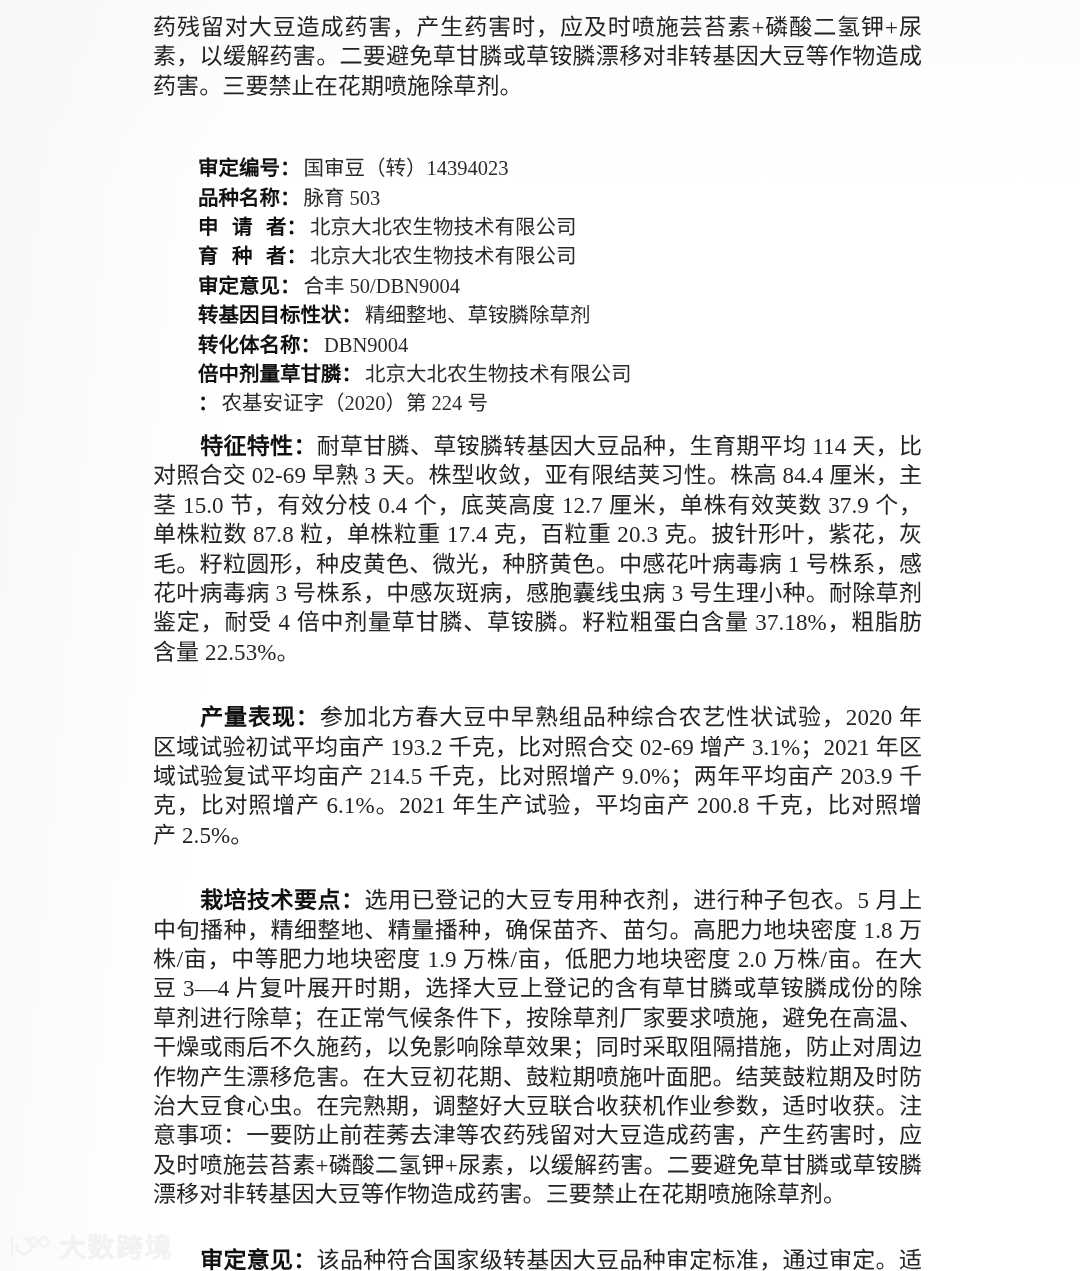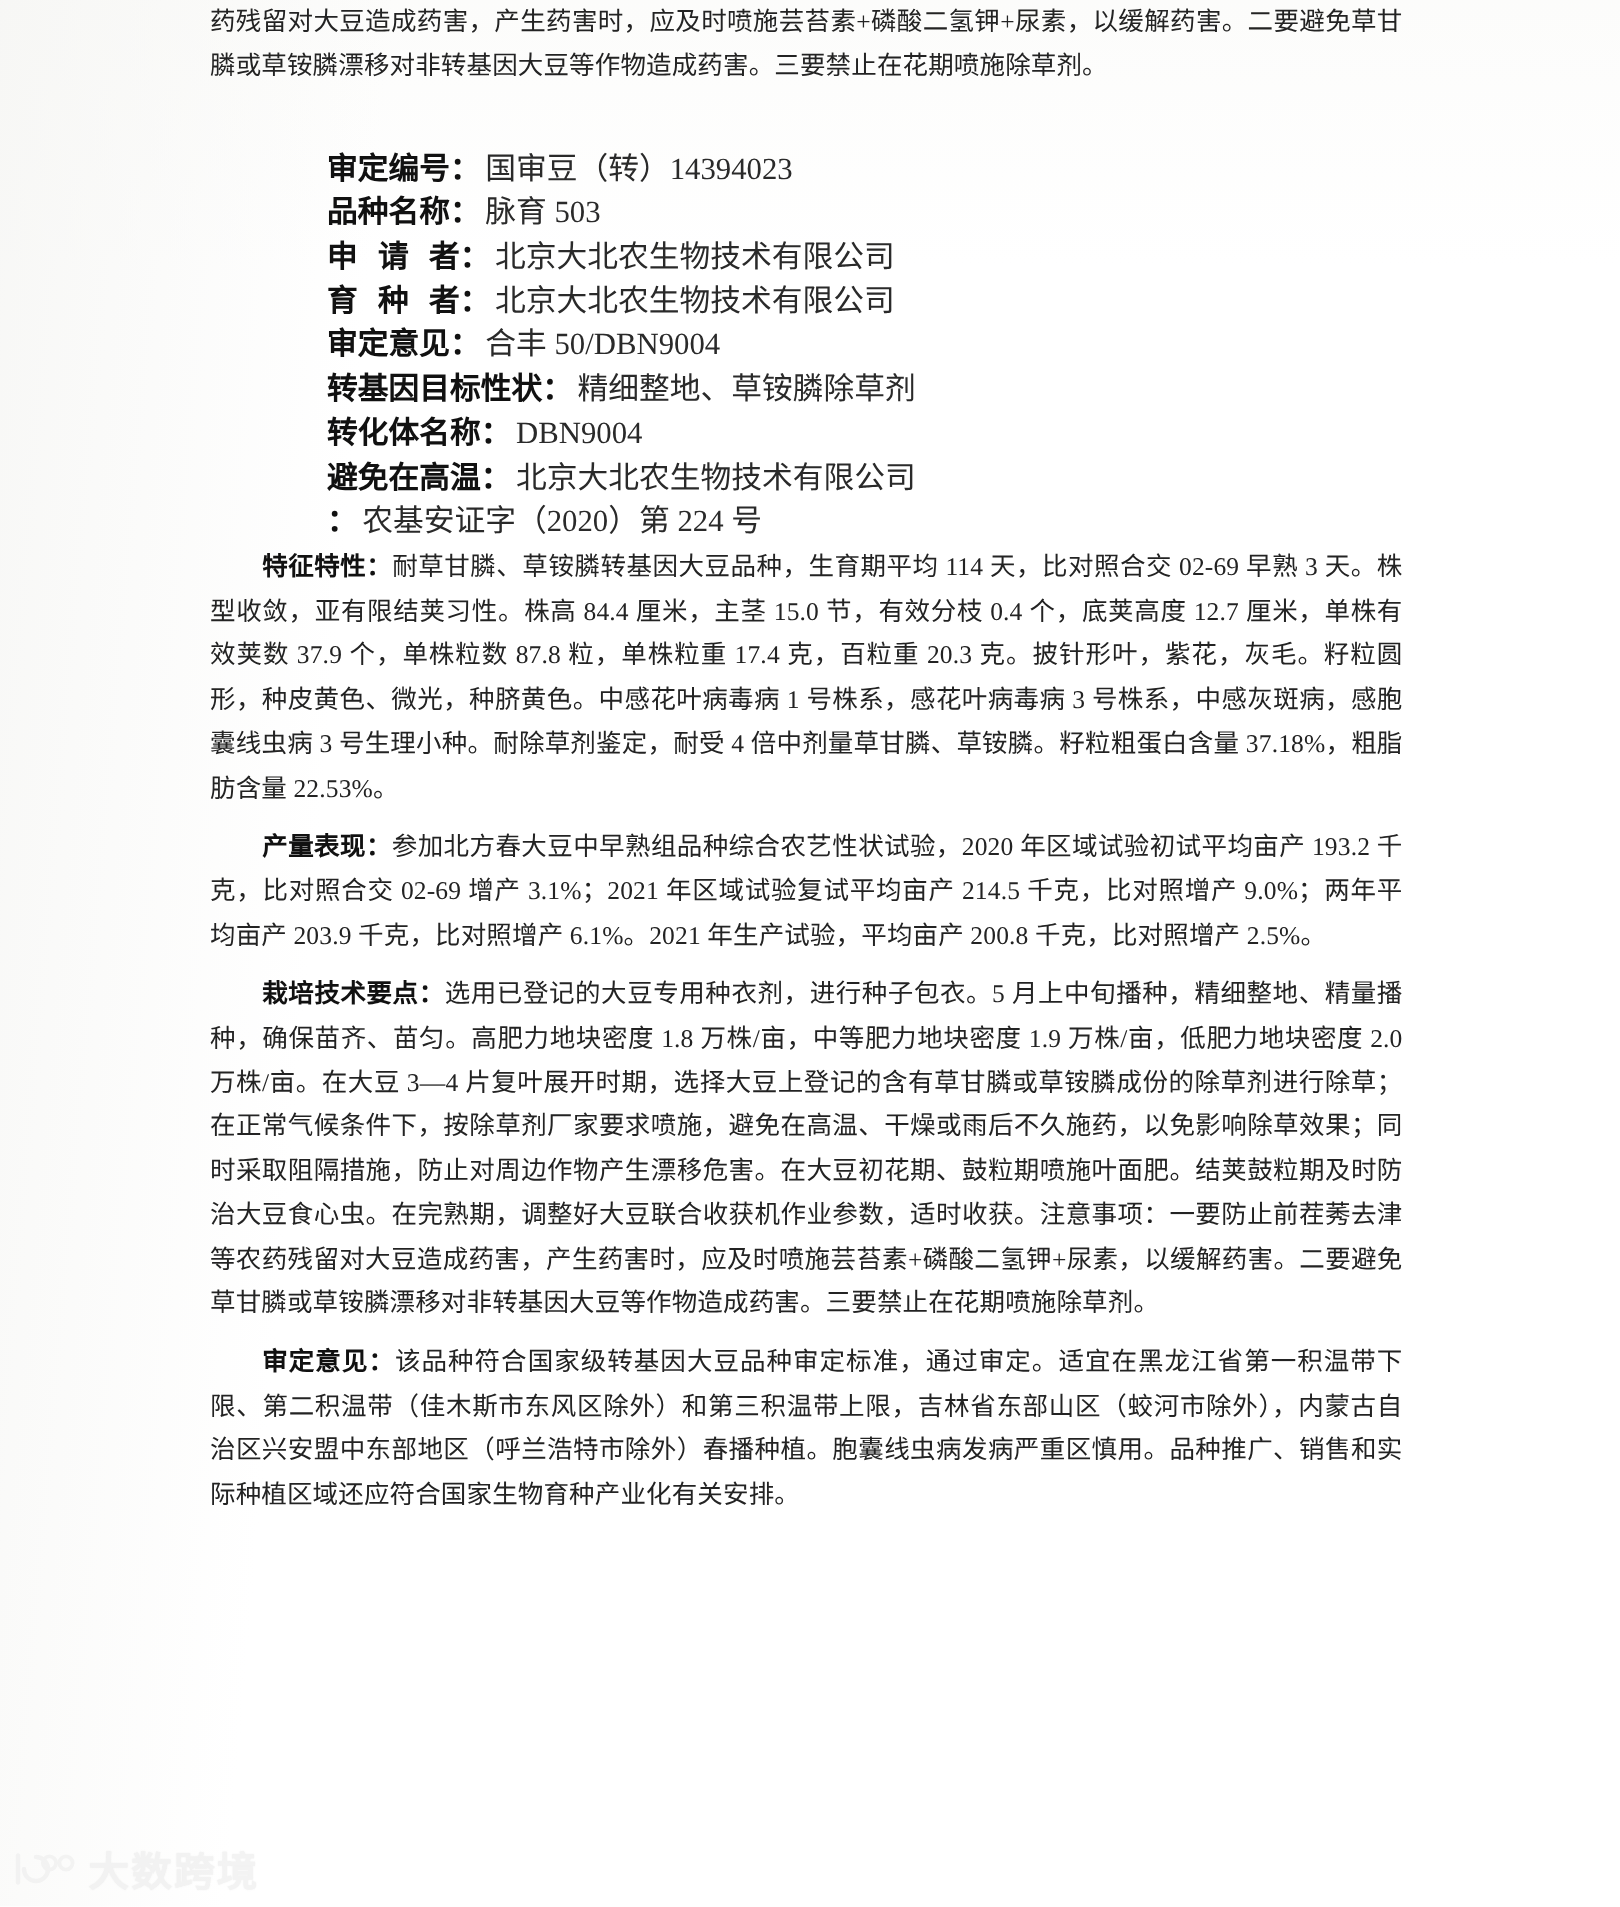--- a/index.html
+++ b/index.html
@@ -32,43 +32,43 @@
   .page {
     position: absolute;
     left: 140px;
     top: 0;
     width: 795px;
     z-index: 1;
   }
 
   
   .para {
-    font-size: 17px;
+    font-size: 23px;
     line-height: 29.4px;
     text-align: justify;
     text-justify: inter-character;
     text-align-last: left;
-    margin: 0;
+    margin: 13px;
     letter-spacing: 0.1px;
     color: #232323;
   }
   .para.cont { text-indent: 0; }
   .para.ind  { text-indent: 2.05em; }
 
   .lead {
     font-weight: bold;
     color: #111111;
   }
 
   .gap-sm { height: 10px; }
   .gap-lg { height: 30px; }
 
   
   .info-block {
-    margin-left: 78px;
+    margin-left: 58px;
     margin-right: 0;
     text-align: right;
   }
   .info-row {
     display: flex;
     align-items: baseline;
     font-size: 20.5px;
     line-height: 29.4px;
     white-space: nowrap;
   }
@@ -177,21 +177,21 @@
         <span class="info-value">精细整地、草铵膦除草剂</span>
     </div>
 
     <div class="info-row">
       <span class="info-label">转化体名称</span>
         <span class="info-colon">：</span>
         <span class="info-value">DBN9004</span>
     </div>
 
     <div class="info-row">
-      <span class="info-label">避免在高温</span>
+      <span class="info-label">倍中剂量草甘膦</span>
         <span class="info-colon">：</span>
         <span class="info-value">北京大北农生物技术有限公司</span>
     </div>
 
     <div class="info-row">
         <span class="info-colon">：</span>
         <span class="info-value">农基安证字（2020）第 224 号</span>
     </div>
 
   </div>

